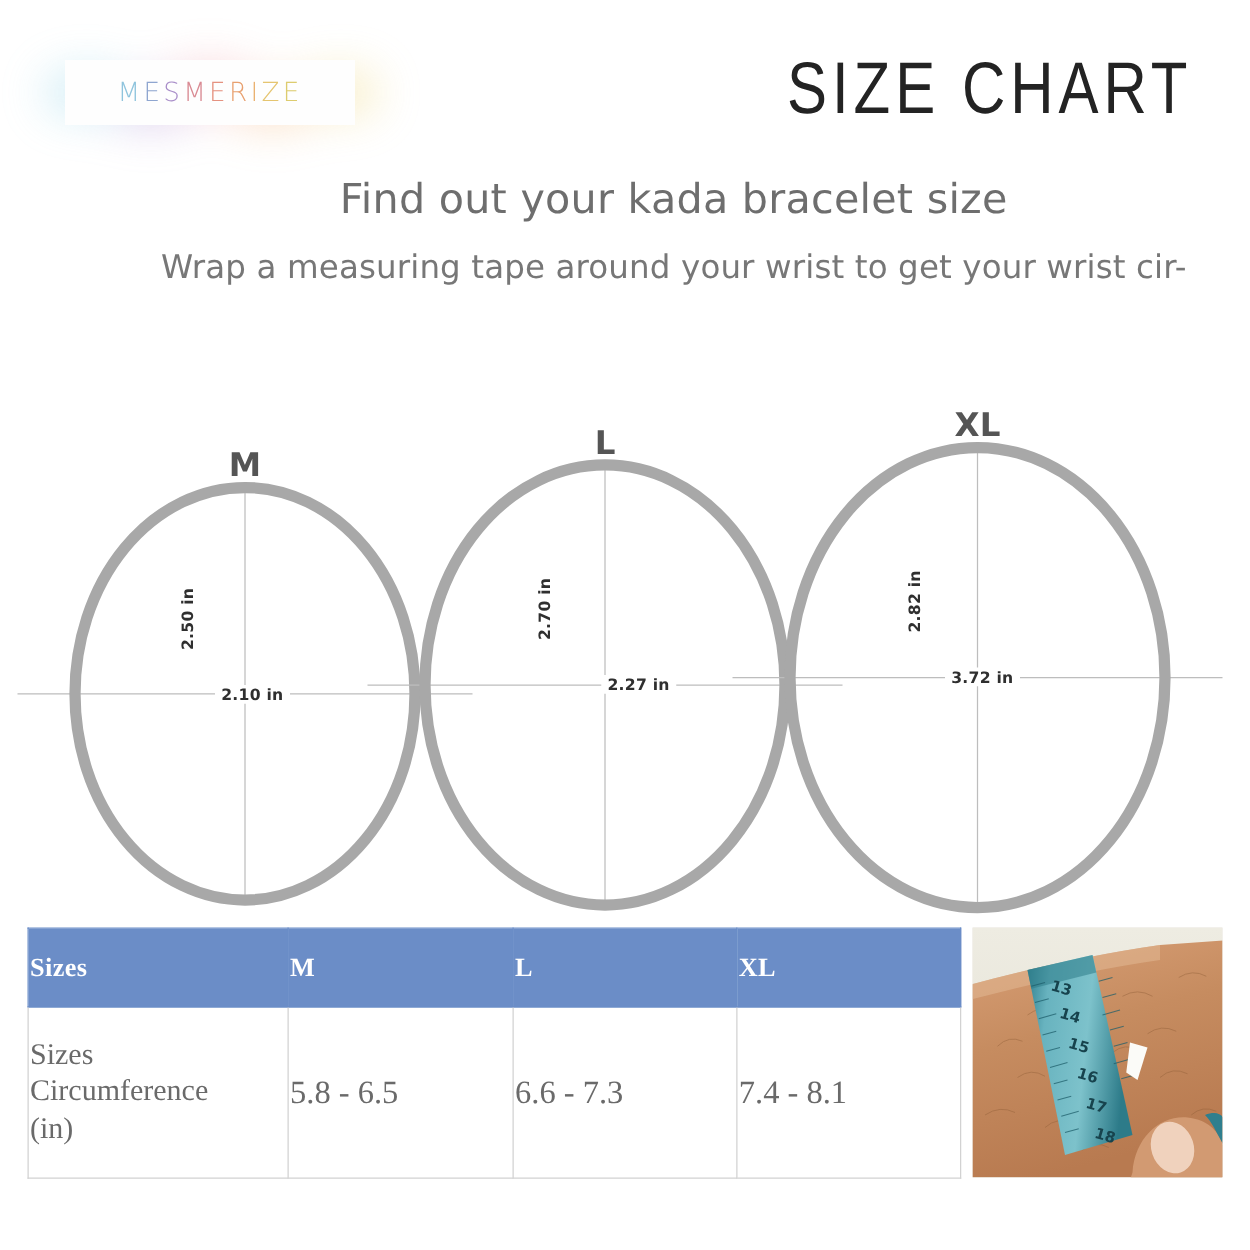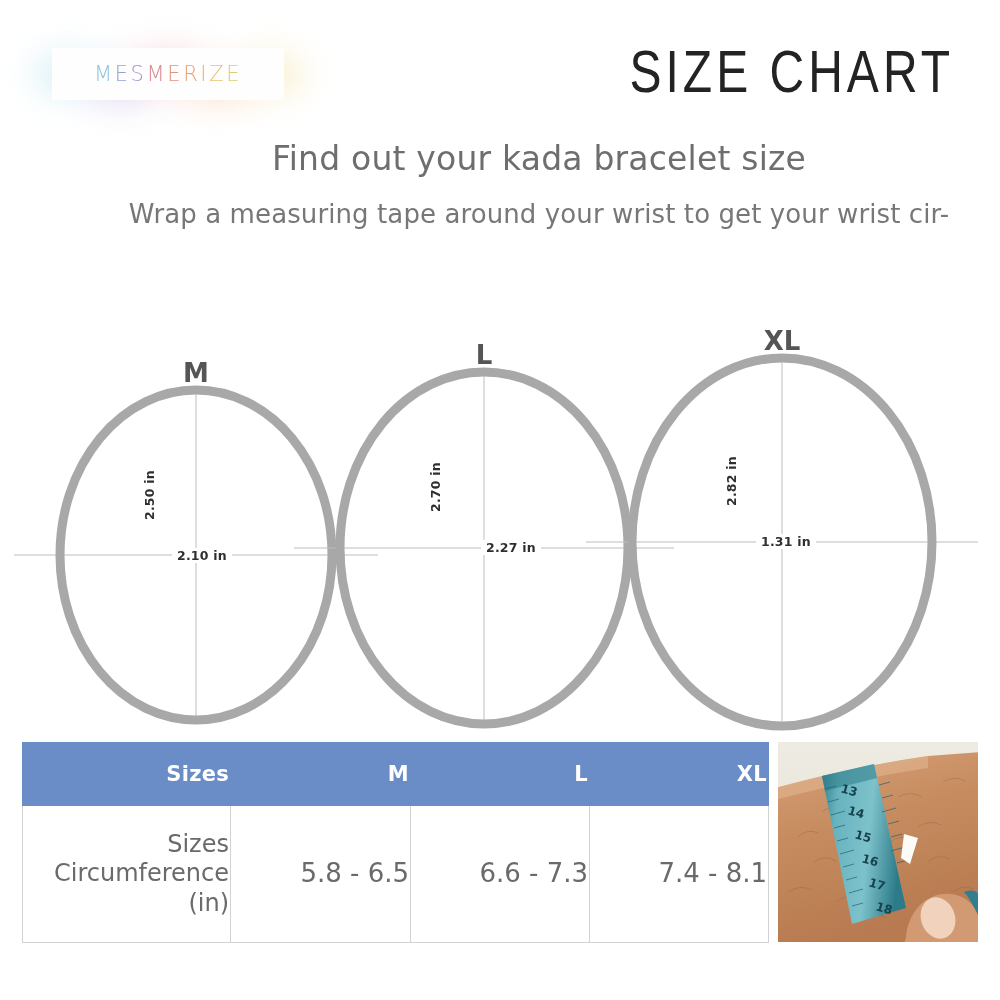--- a/index.html
+++ b/index.html
@@ -142,22 +142,23 @@
   
   #size-table {
     position: absolute;
     left: 22px; top: 742px;
     width: 734px;
     border-collapse: collapse;
     table-layout: fixed;
   }
   #size-table th, #size-table td {
     border: 1px solid #d2d2d2;
-    text-align: right;
+    text-align: left;
     vertical-align: middle;
+    font-family: Liberation Serif, serif;
   }
   #size-table thead th {
     background: #6B8DC7;
     border-color: #6B8DC7;
     color: #ffffff;
     font-size: 21px;
     font-weight: 700;
     height: 60px;
     letter-spacing: .3px;
   }
@@ -232,21 +233,21 @@
       <div class="dim-h" style="left: 481px; top: 200px;">2.27 in</div>
     </div>
     <div class="oval-group" style="left: 0px; top: 0px; width: 1000px; height: 400px;">
       <div class="oval-label" style="left: 632px; top: -14px; width: 300px;">XL</div>
       <svg class="oval-svg" width="1000" height="400">
         <line x1="586" y1="202" x2="978" y2="202" stroke="#bdbdbd" stroke-width="1"></line>
         <line x1="782" y1="16" x2="782" y2="388" stroke="#bdbdbd" stroke-width="1"></line>
         <ellipse cx="782" cy="202" rx="150" ry="184" fill="none" stroke="#a8a8a8" stroke-width="9"></ellipse>
       </svg>
       <div class="dim-v" style="left: 724px; top: 166px;">2.82 in</div>
-      <div class="dim-h" style="left: 756px; top: 194px;">1.31 in</div>
+      <div class="dim-h" style="left: 756px; top: 194px;">3.72 in</div>
     </div>
   </div>
 
 <table id="size-table">
   <thead>
     <tr>
       <th style="width:205px">Sizes</th>
       <th style="width:177px">M</th>
       <th style="width:176px">L</th>
       <th style="width:176px">XL</th>

